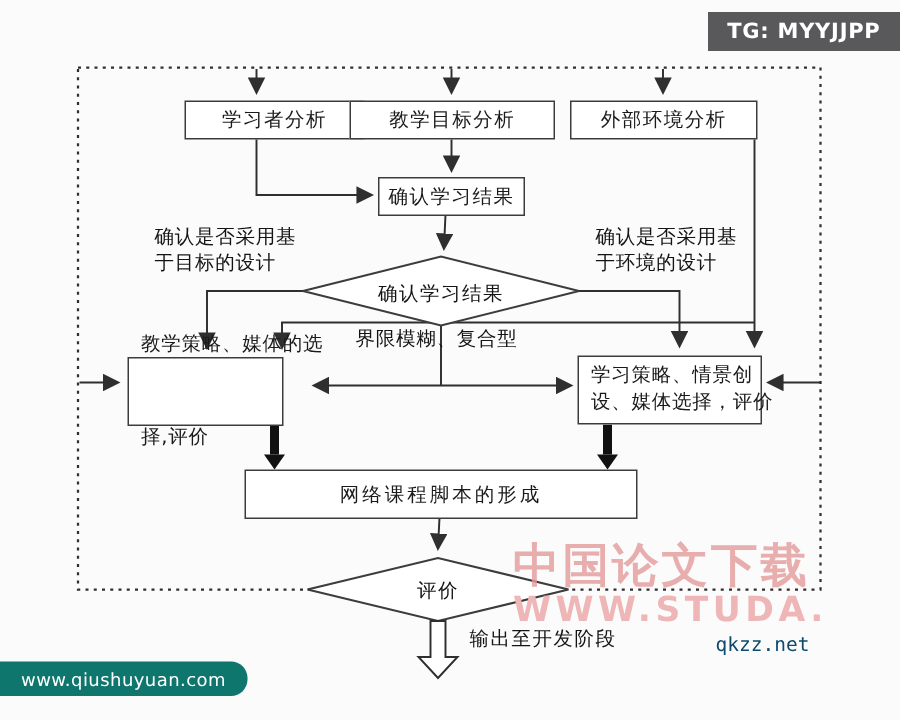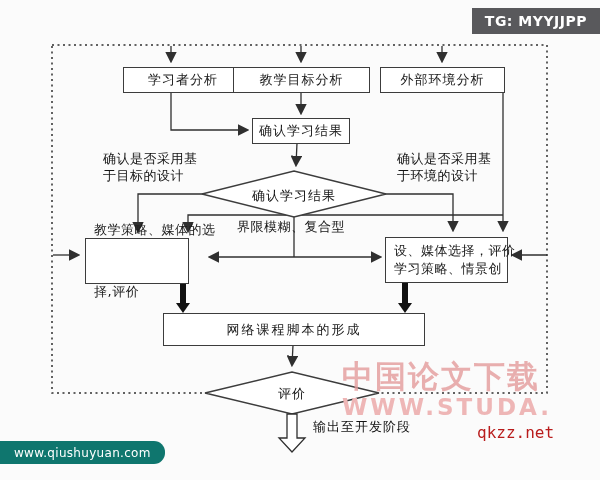--- a/index.html
+++ b/index.html
@@ -40,21 +40,21 @@
   }
   .wm-brand{
     position:absolute;left:342px;top:356px;font-size:31px;font-weight:bold;
     color:#e49c9c;opacity:0.8;letter-spacing:2px;white-space:nowrap;
   }
   .wm-url{
     position:absolute;left:342px;top:394px;font-size:23px;font-weight:bold;
     color:#eeb6b6;letter-spacing:3px;white-space:nowrap;
   }
   .wm-site{
-    position:absolute;left:477px;top:423px;font-size:16px;color:#b91c1c;
+    position:absolute;left:477px;top:423px;font-size:13px;color:#0c4a6e;
     font-family:"DejaVu Sans Mono","Liberation Mono",monospace;white-space:nowrap;
   }
 </style>
 </head>
 <body>
 
 <svg class="layer" width="600" height="480" viewBox="0 0 600 480">
   <defs>
     <marker id="ah" viewBox="0 0 10 10" markerWidth="9" markerHeight="9" refX="8" refY="5" orient="auto">
       <path d="M0,0 L10,5 L0,10 z" fill="#2f2f2f"></path>
@@ -113,22 +113,22 @@
 <div class="node" style="left:380px;top:67px;width:125px;height:26px;">外部环境分析</div>
 
 <div class="node" style="left:252px;top:118px;width:98px;height:26px;">确认学习结果</div>
 
 <div class="node multiline" style="left:85px;top:238px;width:104px;height:46px;gap:44px;">
   <span>教学策略、媒体的选</span>
   <span>择,评价</span>
 </div>
 
 <div class="node multiline" style="left:385px;top:237px;width:123px;height:46px;">
+  <span>学习策略、情景创</span>
   <span>设、媒体选择，评价</span>
-  <span>学习策略、情景创</span>
 </div>
 
 <div class="node" style="left:163px;top:313px;width:262px;height:33px;letter-spacing:2px;">网络课程脚本的形成</div>
 
 <div class="dtext" style="left:202px;top:187px;width:184px;">确认学习结果</div>
 
 <div class="dtext" style="left:205px;top:385px;width:174px;">评价</div>
 
 <div class="freelabel" style="left:103px;top:151px;">
   <span style="display:block">确认是否采用基</span>

